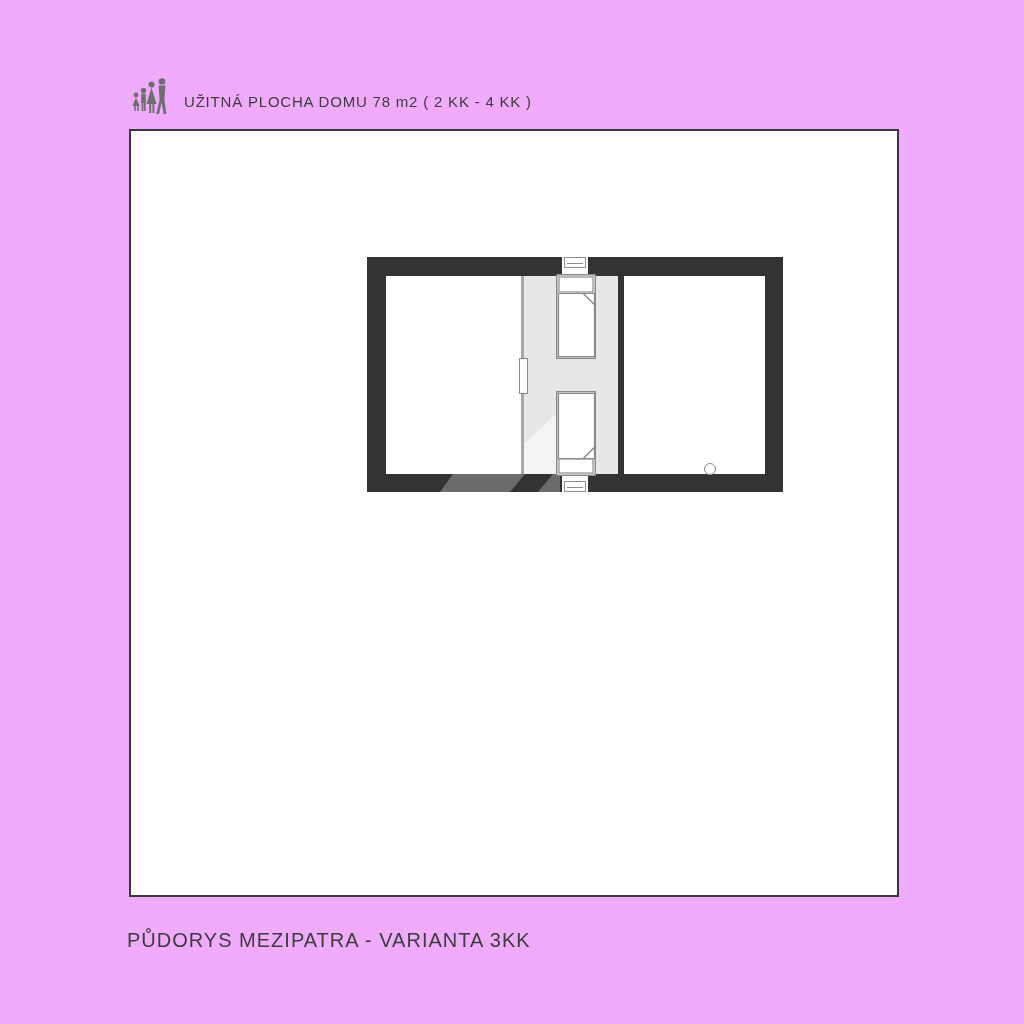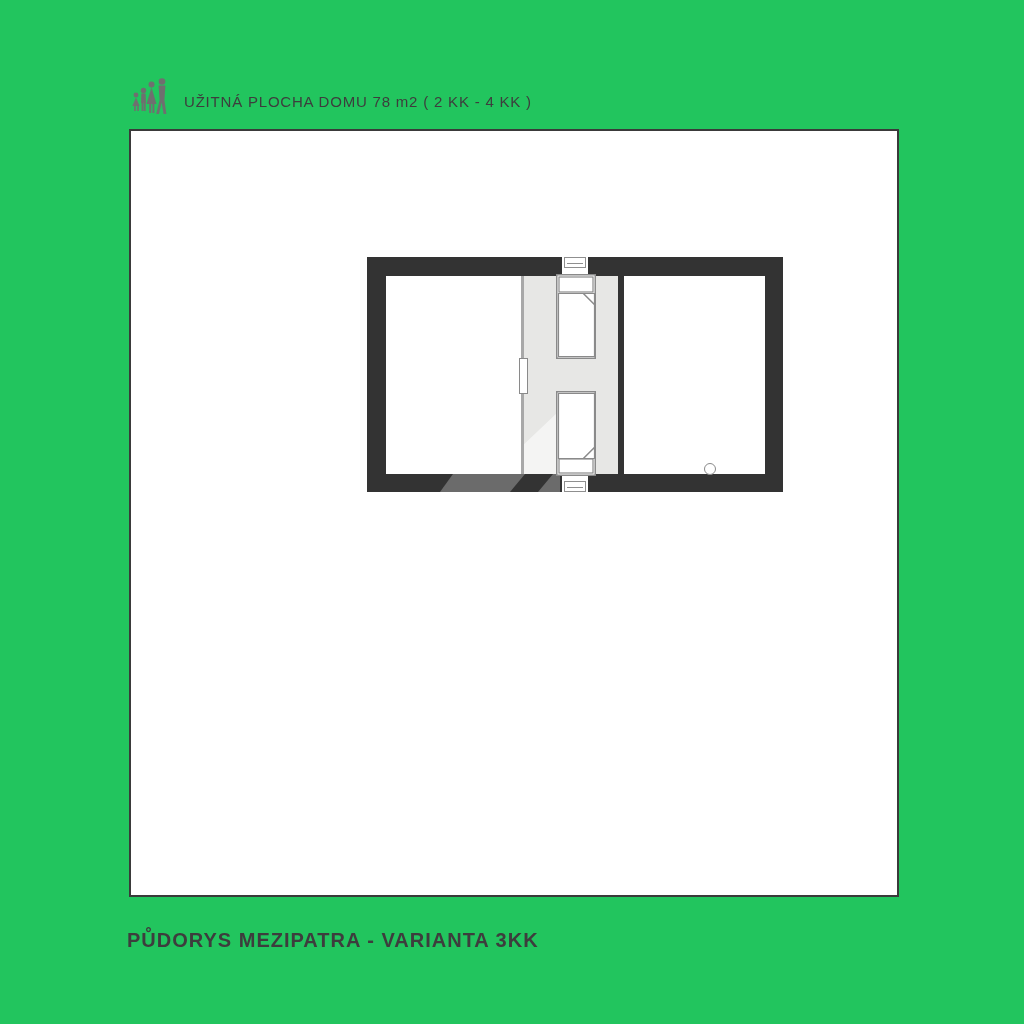--- a/index.html
+++ b/index.html
@@ -1,17 +1,17 @@
 <!DOCTYPE html>
 <html style="--wall: #333333; --landing: #e7e7e5; --segment: #6b6b6b; --text: #3d3d3d;"><head>
 <meta charset="utf-8">
 <style>
   html,body{margin:0;padding:0;background:#ffffff;}
   .page{
-    position:relative;width:1024px;height:1024px;background:#22c55e;
+    position:relative;width:1024px;height:1024px;background:#f0abfc;
     font-family:"Liberation Sans", sans-serif;color:var(--text,#3d3d3d);
     overflow:hidden;
   }
   .abs{position:absolute;}
   
   .header-title{
     left:184px;top:93px;font-size:15px;letter-spacing:.8px;color:var(--text,#3d3d3d);
   }
   
   .frame{
@@ -58,21 +58,21 @@
   
   .bed{width:40px;height:85px;}
   .bed-top{left:556px;top:274px;}
   .bed-bottom{left:556px;top:391px;}
   
   .drain{
     left:704px;top:463px;width:10px;height:10px;border:1px solid #8a8a8a;border-radius:50%;background:#ffffff;
   }
   
   .footer-caption{
-    left:127px;top:929px;font-size:20px;letter-spacing:1px;color:var(--text,#3d3d3d);font-weight:bold;
+    left:127px;top:929px;font-size:20px;letter-spacing:1px;color:var(--text,#3d3d3d);
   }
   .family-icon-box{left:129px;top:76px;width:44px;height:42px;}
 </style>
 </head>
 <body>
 
 <div class="page">
 
   <div class="abs family-icon-box">
     <svg width="44" height="42" viewBox="0 0 44 42" aria-hidden="true">

